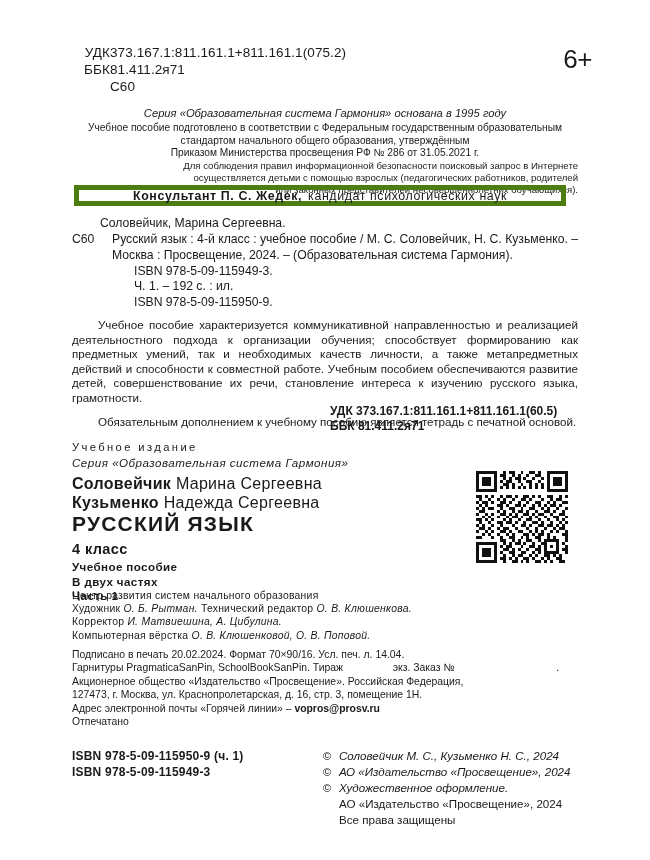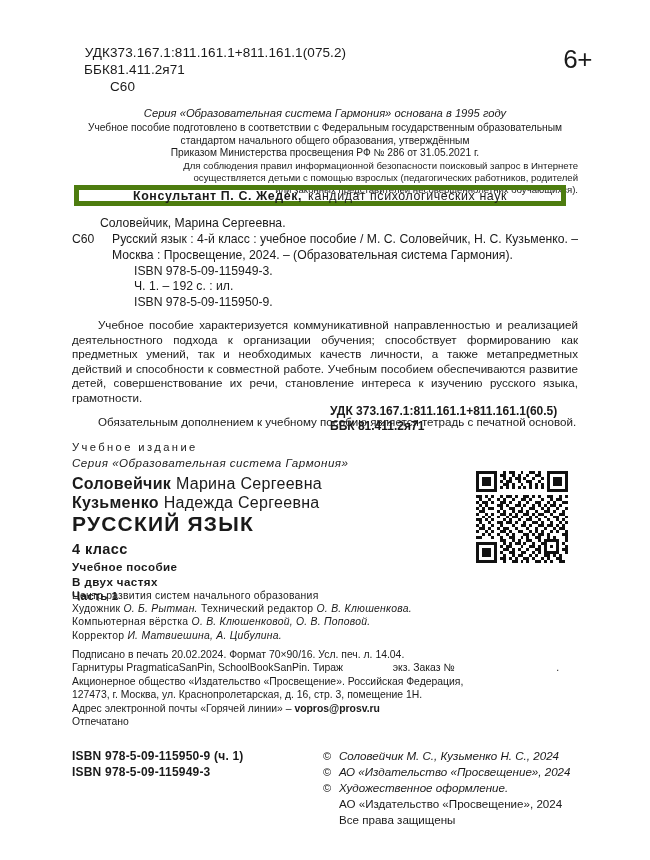--- a/index.html
+++ b/index.html
@@ -636,26 +636,26 @@
 
   <div class="credits">
     <div>Центр развития систем начального образования</div>
     <div>
       <span>Художник</span>
       <span class="i">О. Б. Рытман.</span>
       <span>Технический редактор</span>
       <span class="i">О. В. Клюшенкова.</span>
     </div>
     <div>
+      <span>Корректор</span>
+      <span class="i">И. Матвиешина, А. Цибулина.</span>
+    </div>
+    <div>
       <span>Компьютерная вёрстка</span>
       <span class="i">О. В. Клюшенковой, О. В. Поповой.</span>
-    </div>
-    <div>
-      <span>Корректор</span>
-      <span class="i">И. Матвиешина, А. Цибулина.</span>
     </div>
   </div>
 
   <div class="printdata">
     <div>Подписано в печать 20.02.2024. Формат 70×90/16. Усл. печ. л. 14.04.</div>
     <div>
       <span>Гарнитуры PragmaticaSanPin, SchoolBookSanPin. Тираж</span>
       <span class="gap"></span>
       <span>экз. Заказ №</span>
       <span class="gap2"></span>

